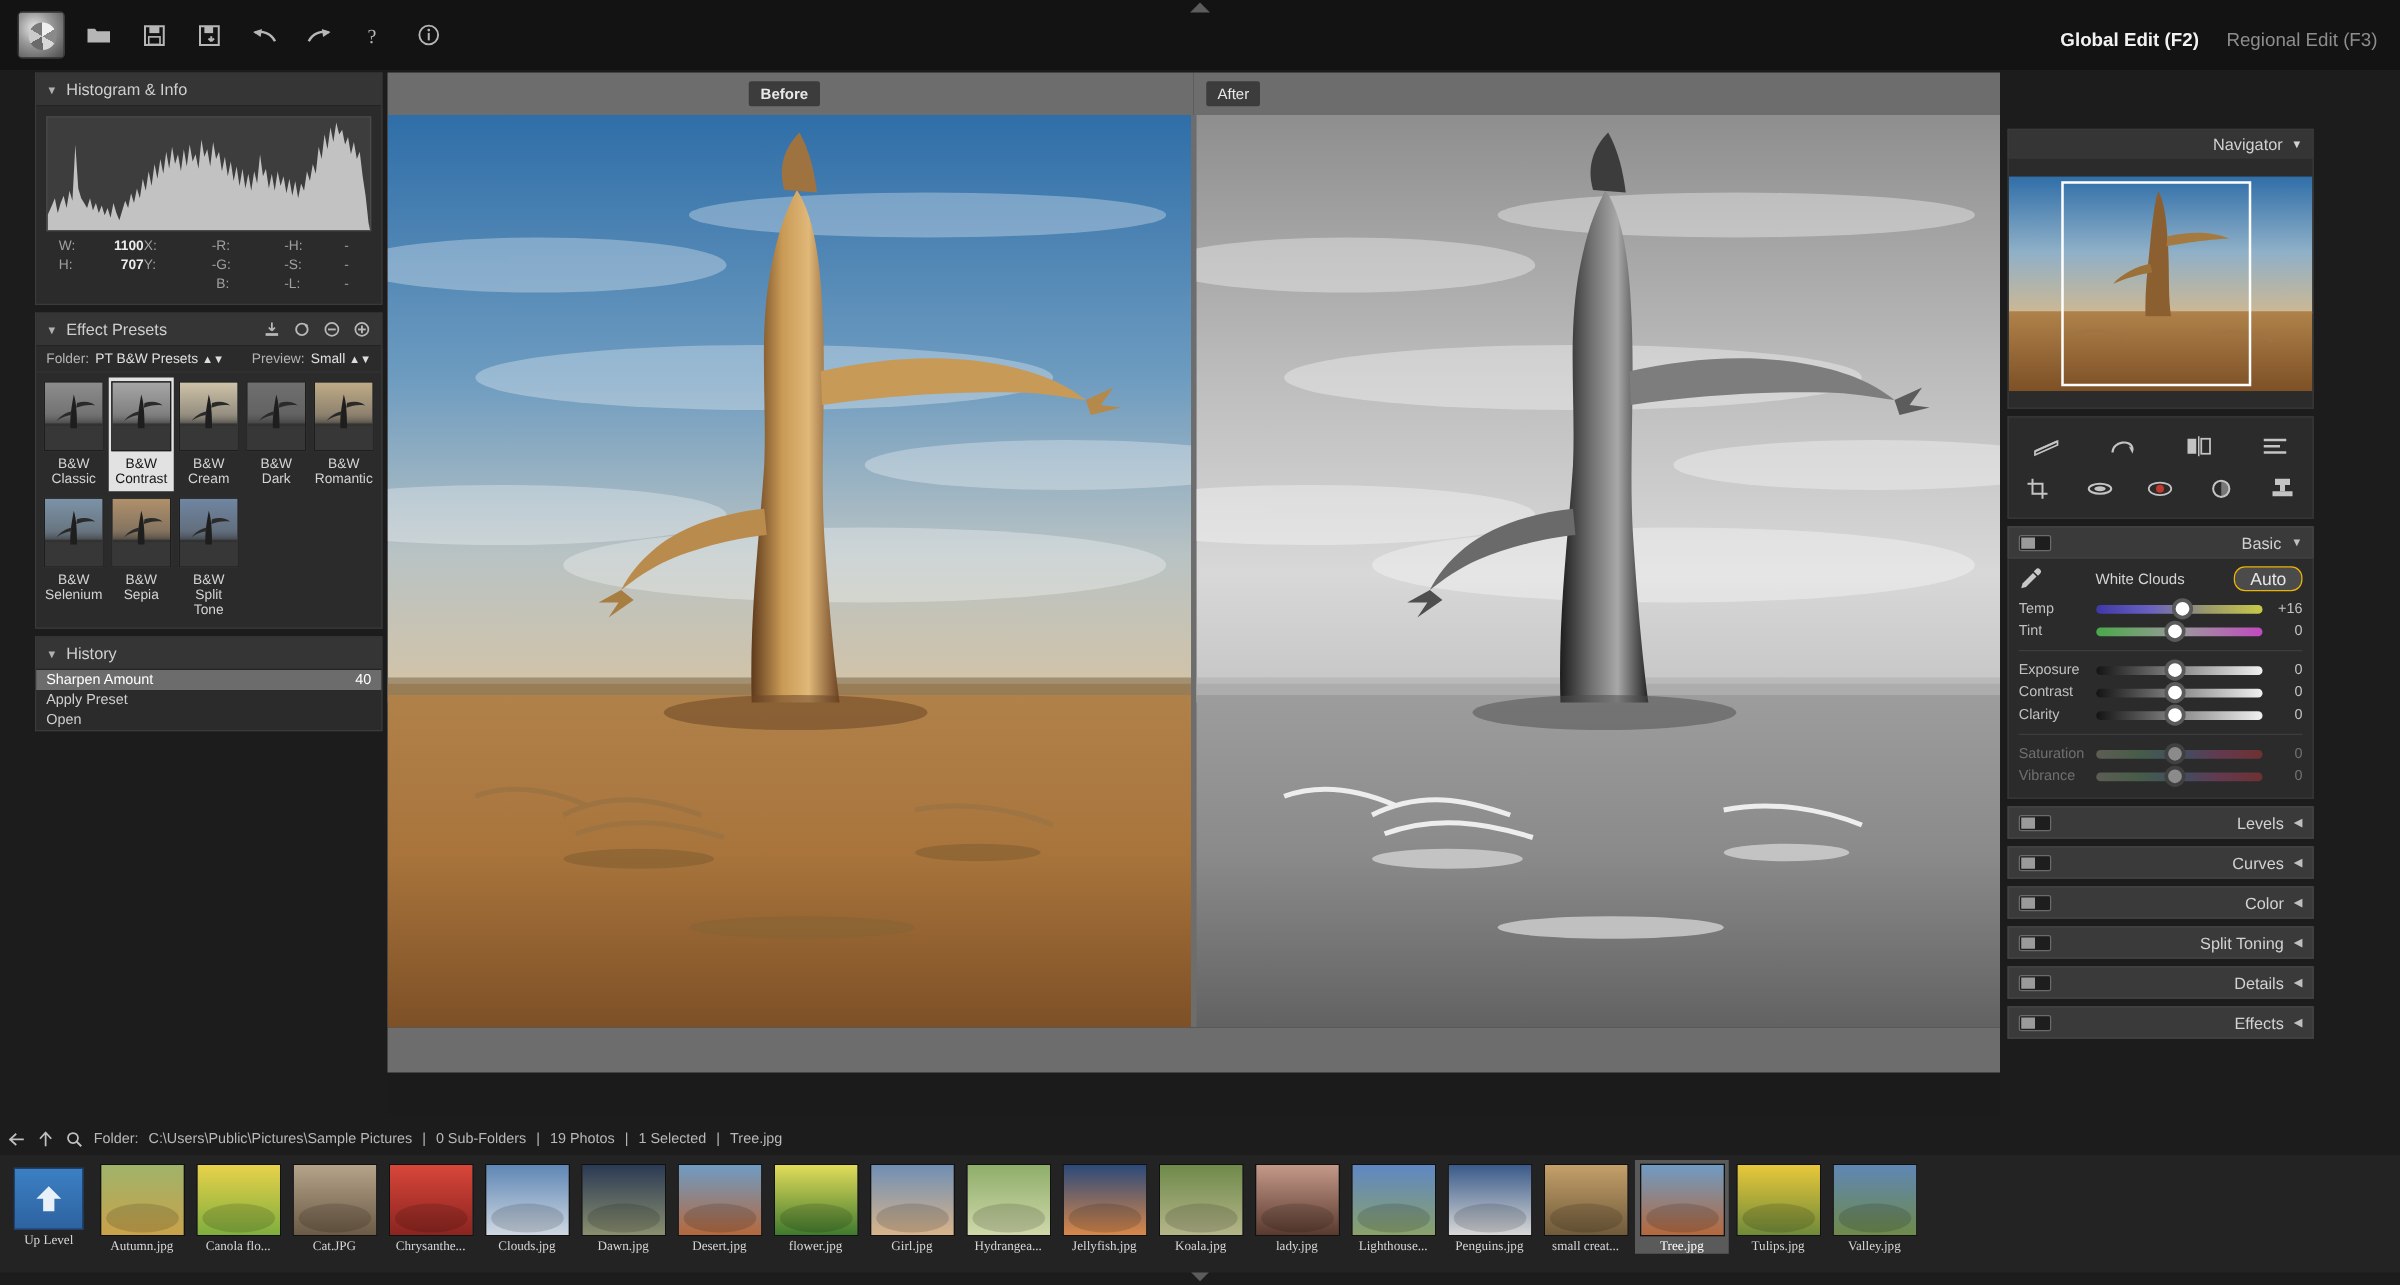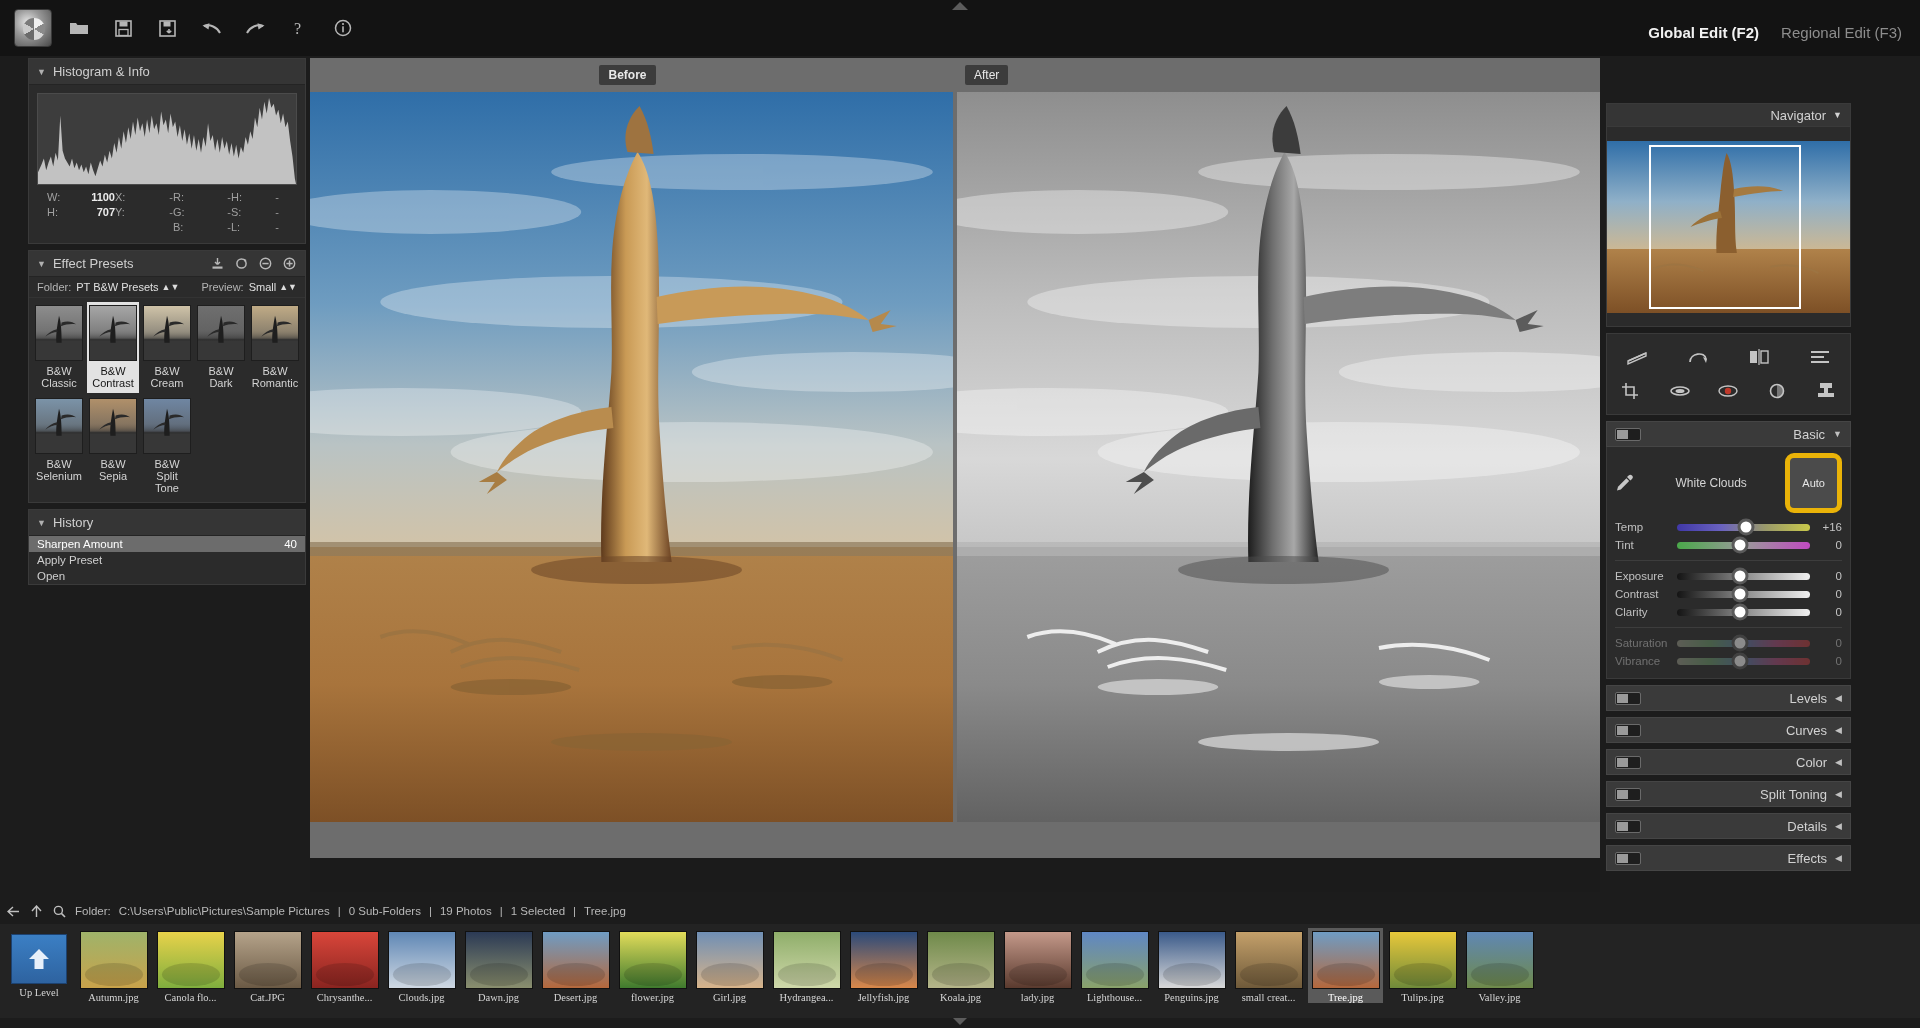--- a/index.html
+++ b/index.html
@@ -203,22 +203,22 @@
   .toggle::after {
     content: ""; position: absolute; left: 1px; top: 1px; width: 11px; height: 9px;
     background: #9a9a9a;
   }
 
   .basic-body { background: #2b2b2b; border: 1px solid #3a3a3a; border-top: none; padding: 6px 8px 8px 8px; }
   .wb-row { display: flex; align-items: center; gap: 6px; margin-bottom: 5px; }
   .eyedrop { width: 22px; color: #c8c8c8; display:flex; }
   .wb-label { flex: 1; text-align: center; font-size: 12px; color: #d4d4d4; }
   .auto-btn {
-    background: #4b4b4b; border: 5px solid #eab308; border-radius: 9px;
-    font-size: 11px; color: #e6e6e6; padding: 19px 12px;
+    background: #4b4b4b; border: 1px solid #eab308; border-radius: 9px;
+    font-size: 14px; color: #e6e6e6; padding: 1px 12px;
   }
   .slider-row { display: flex; align-items: center; height: 18px; font-size: 11.5px; }
   .sl-label { width: 62px; color: #c0c0c0; padding-right: 7px; }
   .sl-track { flex: 1; height: 7px; border-radius: 4px; position: relative; }
   .sl-knob {
     position: absolute; top: 50%; transform: translate(-50%, -50%);
     width: 11px; height: 11px; border-radius: 50%; background: #fff;
     border: 3px solid #5a5a5a; box-sizing: content-box;
   }
   .sl-val { width: 32px; text-align: right; color: #c4c4c4; padding-left: 6px; }

